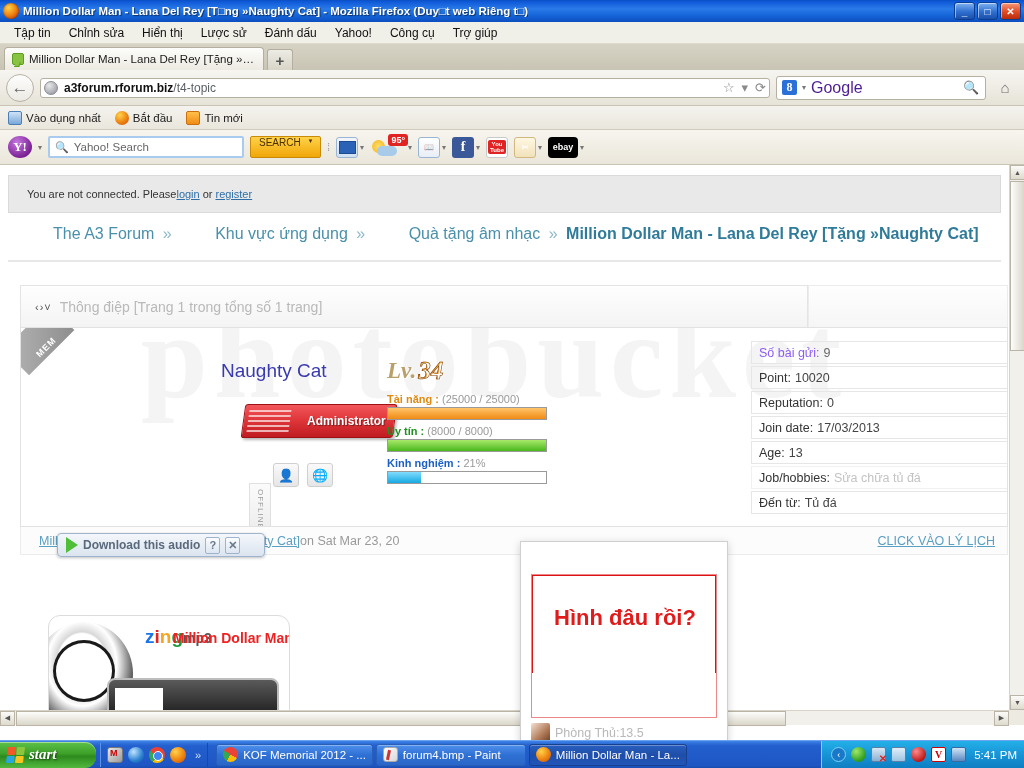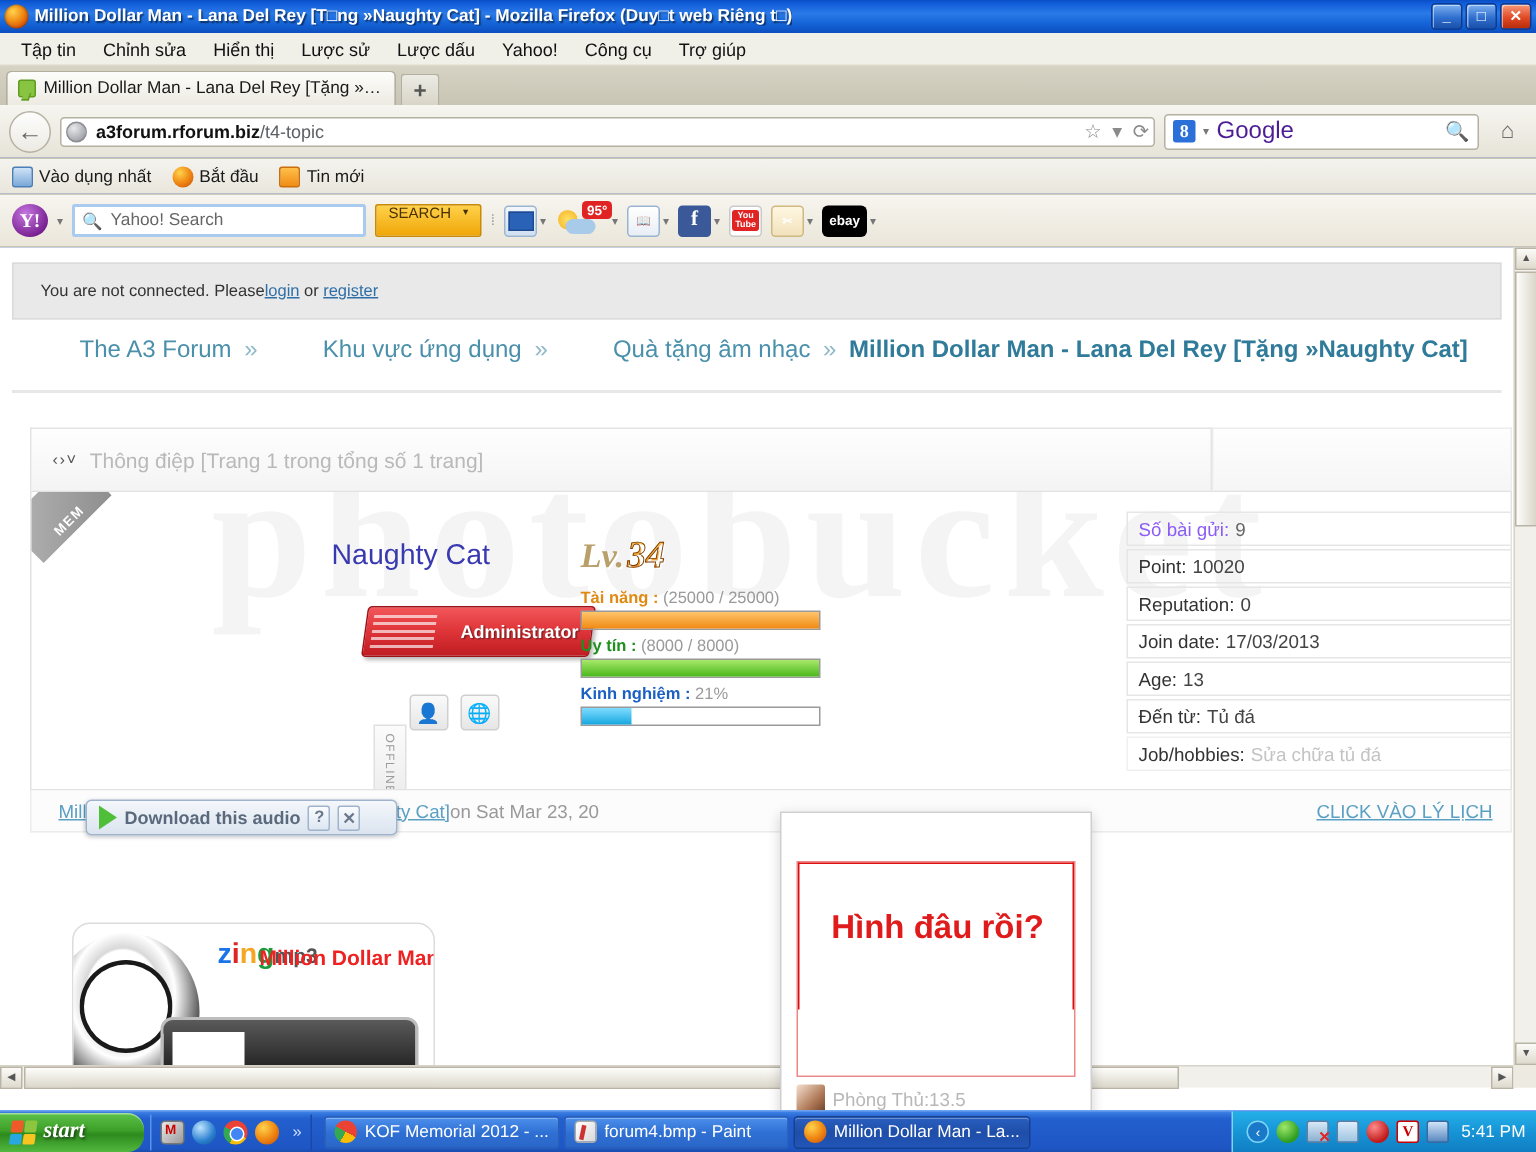--- a/index.html
+++ b/index.html
@@ -534,21 +534,21 @@
       <div class="tb-btn">□</div>
       <div class="tb-btn close">✕</div>
     </div>
   </div>
 
   <div class="menubar">
     <div class="menu-item">Tập tin</div>
     <div class="menu-item">Chỉnh sửa</div>
     <div class="menu-item">Hiển thị</div>
     <div class="menu-item">Lược sử</div>
-    <div class="menu-item">Lược dấu</div>
+    <div class="menu-item">Đánh dấu</div>
     <div class="menu-item">Yahoo!</div>
     <div class="menu-item">Công cụ</div>
     <div class="menu-item">Trợ giúp</div>
   </div>
 
   <div class="tabstrip">
     <div class="tab">
       <div class="tab-favicon"></div>
       <div class="tab-label">Million Dollar Man - Lana Del Rey [Tặng »Nau...</div>
     </div>
@@ -735,27 +735,27 @@
             <span class="v">0</span>
           </div>
           <div class="pt-row">
             <span class="k">Join date:</span>
             <span class="v">17/03/2013</span>
           </div>
           <div class="pt-row">
             <span class="k">Age:</span>
             <span class="v">13</span>
           </div>
+          <div class="pt-row dim">
+            <span class="k">Job/hobbies:</span>
+            <span class="v">Sửa chữa tủ đá</span>
+          </div>
           <div class="pt-row">
             <span class="k">Đến từ:</span>
             <span class="v">Tủ đá</span>
-          </div>
-          <div class="pt-row dim">
-            <span class="k">Job/hobbies:</span>
-            <span class="v">Sửa chữa tủ đá</span>
           </div>
         </div>
       </div>
 
       <div class="post-meta">
         <a href="#">Mill</a>
         <span style="width:138px;display:inline-block"></span>
         <a href="#">ặng »Naughty Cat]</a>
         <span> on Sat Mar 23, 20</span>
         <a href="#" class="meta-right">CLICK VÀO LÝ LỊCH</a>

